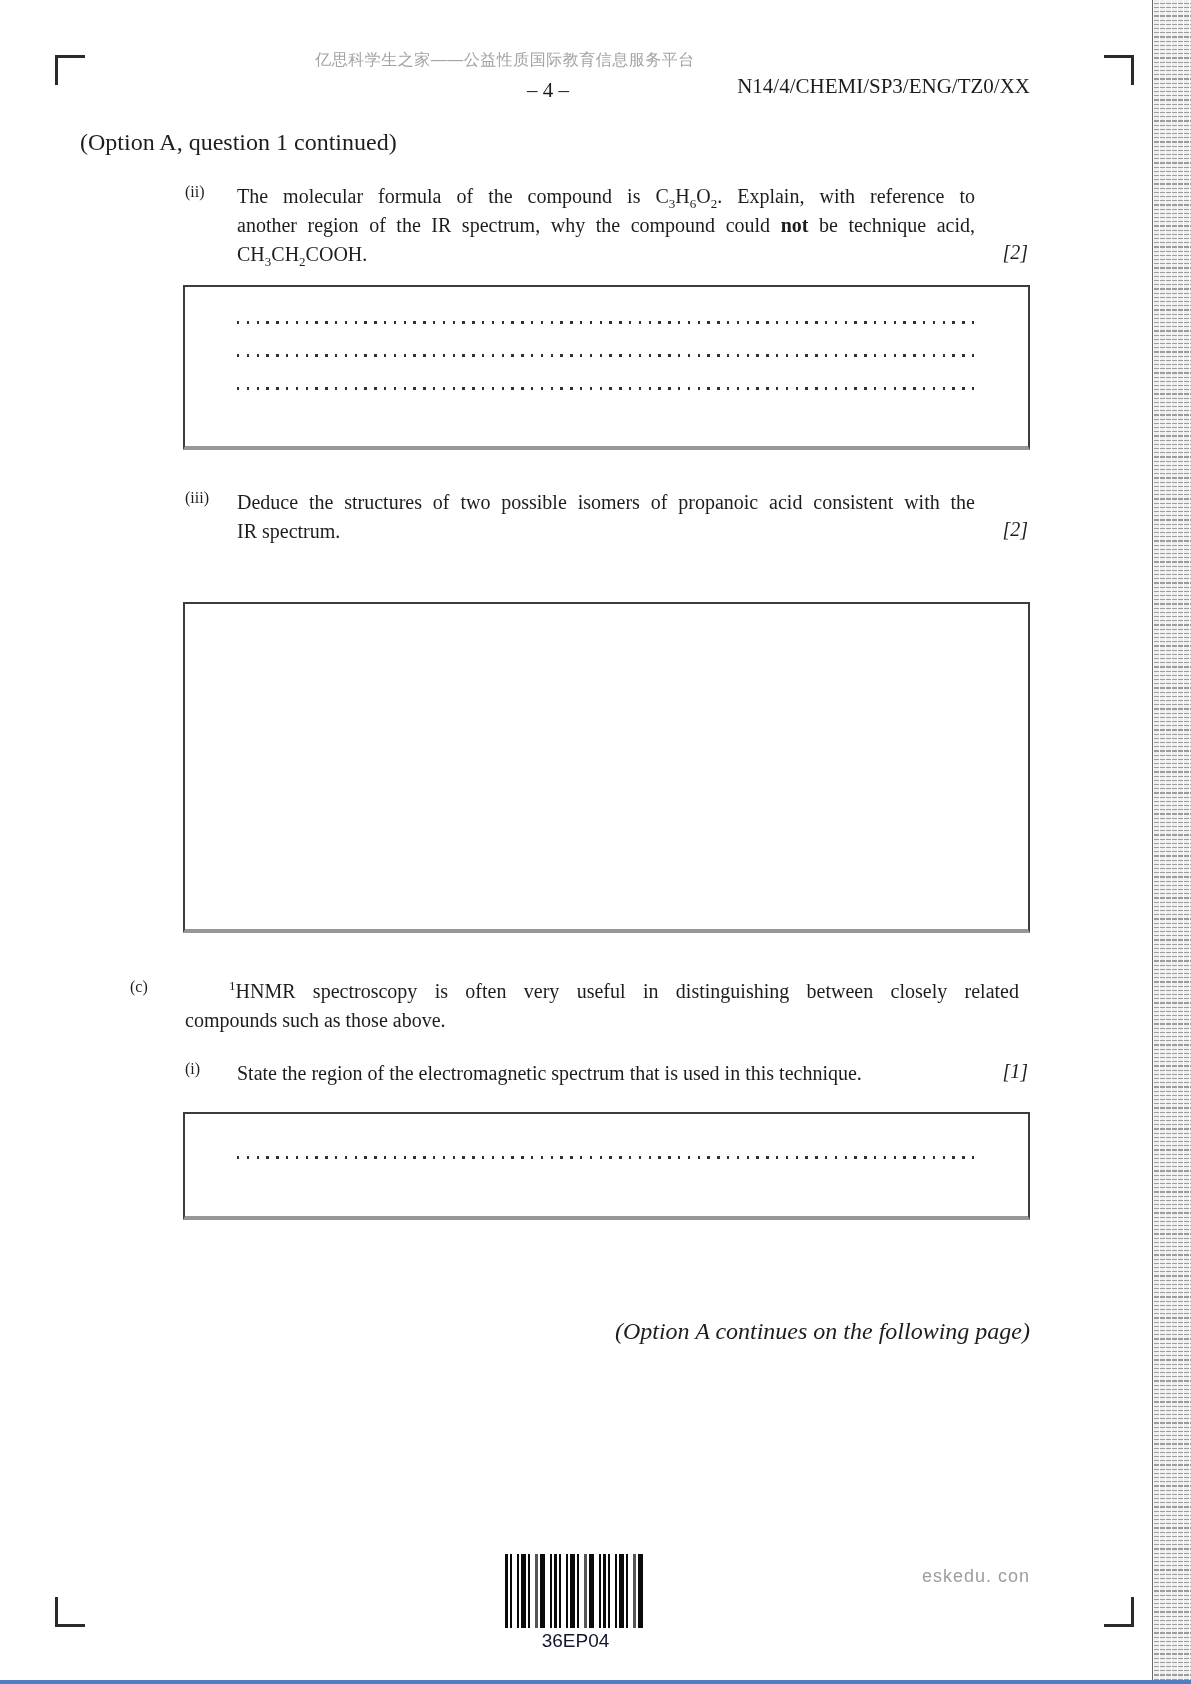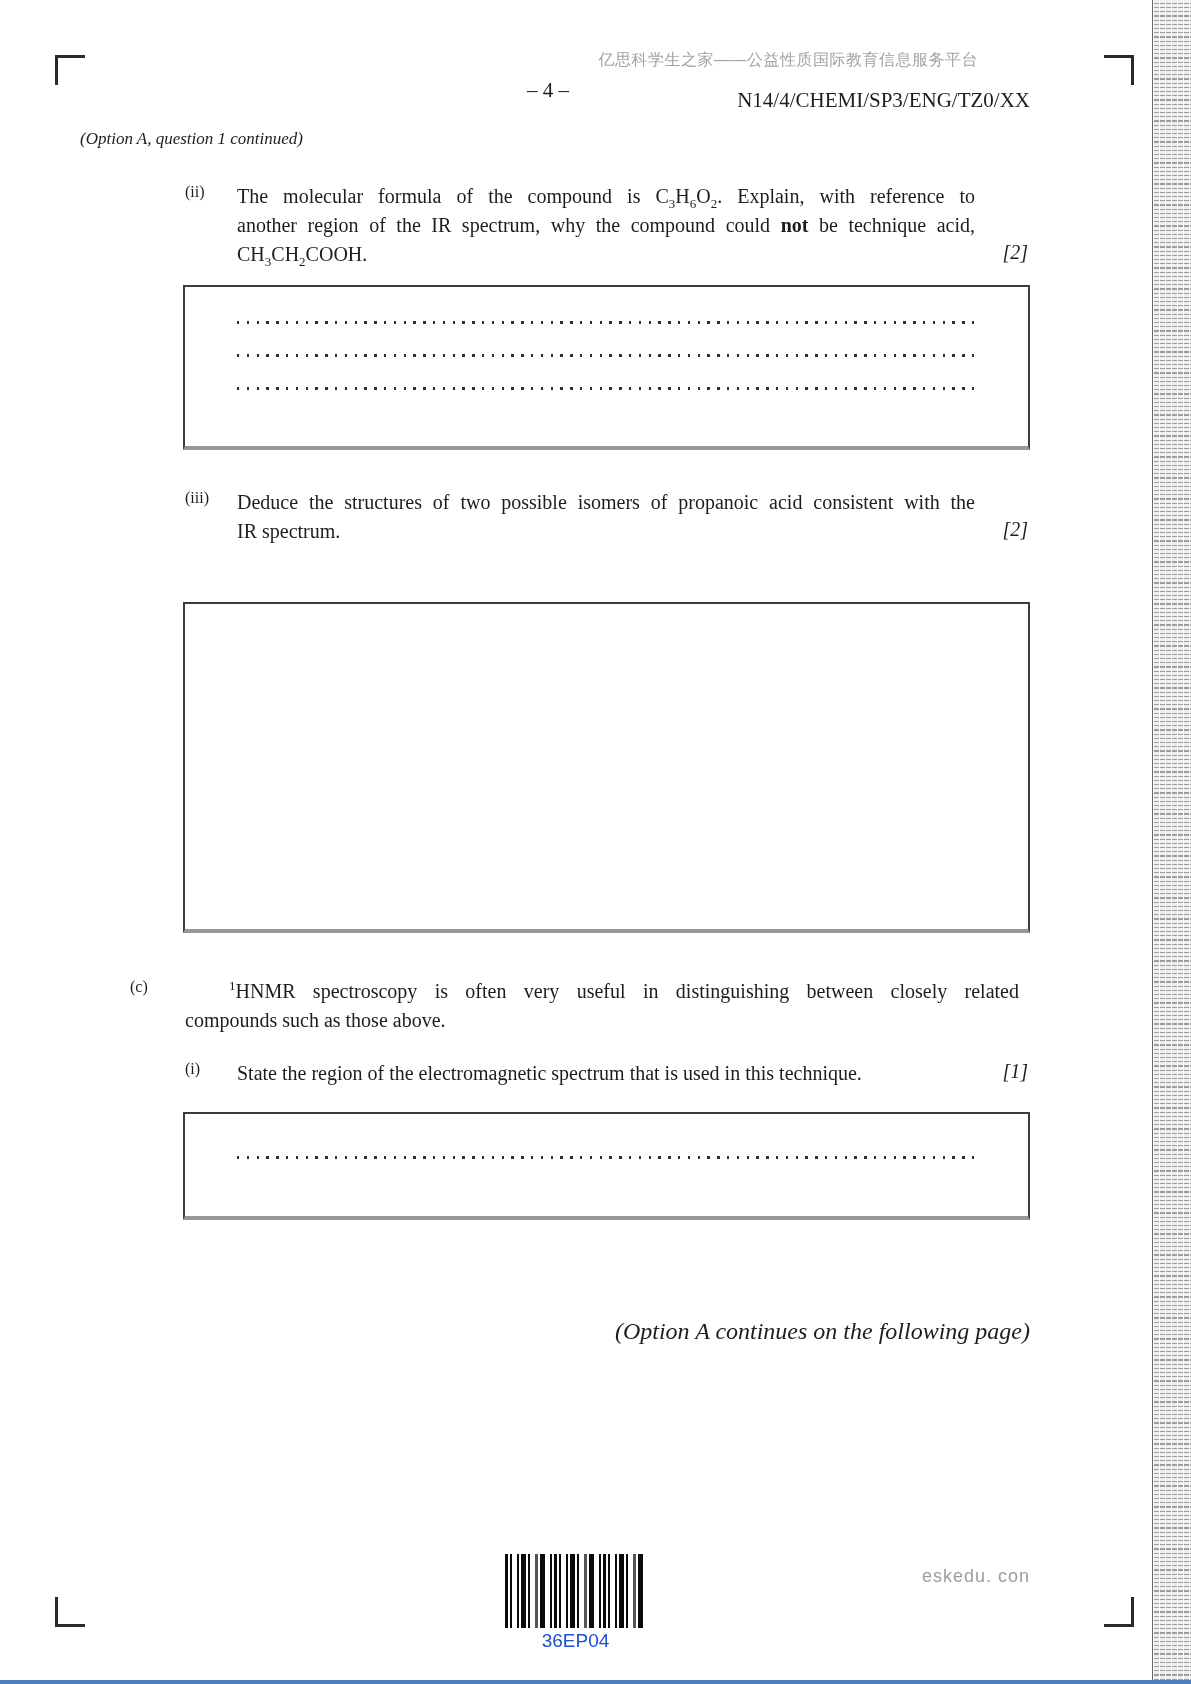--- a/index.html
+++ b/index.html
@@ -28,28 +28,28 @@
 
   
   .corner { position: absolute; width: 30px; height: 30px; }
   .corner.tl { left: 55px; top: 55px;  border-left: 3px solid #2a2a2a; border-top: 3px solid #2a2a2a; }
   .corner.tr { left: 1104px; top: 55px; border-right: 3px solid #2a2a2a; border-top: 3px solid #2a2a2a; }
   .corner.bl { left: 55px; top: 1597px; border-left: 3px solid #2a2a2a; border-bottom: 3px solid #2a2a2a; }
   .corner.br { left: 1104px; top: 1597px; border-right: 3px solid #2a2a2a; border-bottom: 3px solid #2a2a2a; }
 
   .cn-watermark {
     left: 0; right: 213px; top: 50px;
-    text-align: right;
+    text-align: center;
     font-family: "Liberation Sans", sans-serif;
     font-size: 16px; color: #a3a3a3; letter-spacing: 0.5px; margin-left: 32px;
   }
   .page-num { left: 527px; top: 78px; font-size: 21px; }
-  .paper-code { left: 560px; top: 88px; width: 470px; text-align: right; font-size: 21px; }
+  .paper-code { left: 560px; top: 74px; width: 470px; text-align: right; font-size: 21px; }
 
-  .option-note { left: 80px; top: 129px; font-style: italic; font-size: 17px; }
+  .option-note { left: 80px; top: 129px; font-size: 24px; }
 
   .q-label { font-size: 16px; }
   .q-line { font-size: 20px; line-height: 26px; }
   .w738 { width: 738px; }
   .w790 { width: 790px; }
   .justify { text-align: justify; text-align-last: justify; }
   .marks { font-style: italic; font-size: 20px; width: 40px; text-align: right; }
   sub.s { font-size: 13px; line-height: 0; }
   sup.s { font-size: 13px; line-height: 0; }
   .bold { font-weight: bold; }
@@ -83,21 +83,21 @@
       #0a0a0a 16px 21px, #ffffff 21px 23px,
       #0a0a0a 23px 25px, #ffffff 25px 30px,
       #555555 30px 33px, #ffffff 33px 35px,
       #0a0a0a 35px 40px, #ffffff 40px 45px,
       #0a0a0a 45px 47px, #ffffff 47px 49px);
   }
   .barcode-label {
     left: 505px; top: 1630px; width: 141px;
     text-align: center;
     font-family: "Liberation Sans", sans-serif;
-    font-size: 19px; color: #1d4ed8;
+    font-size: 19px; color: #0f172a;
   }
   .site-watermark {
     left: 790px; top: 1566px; width: 240px;
     text-align: right;
     font-family: "Liberation Sans", sans-serif;
     font-size: 18px; color: #9d9d9d; letter-spacing: 1px;
   }
   .bottom-bar {
     position: absolute; left: 0; bottom: 0;
     width: 1191px; height: 4px; background: #4f7ec0;

